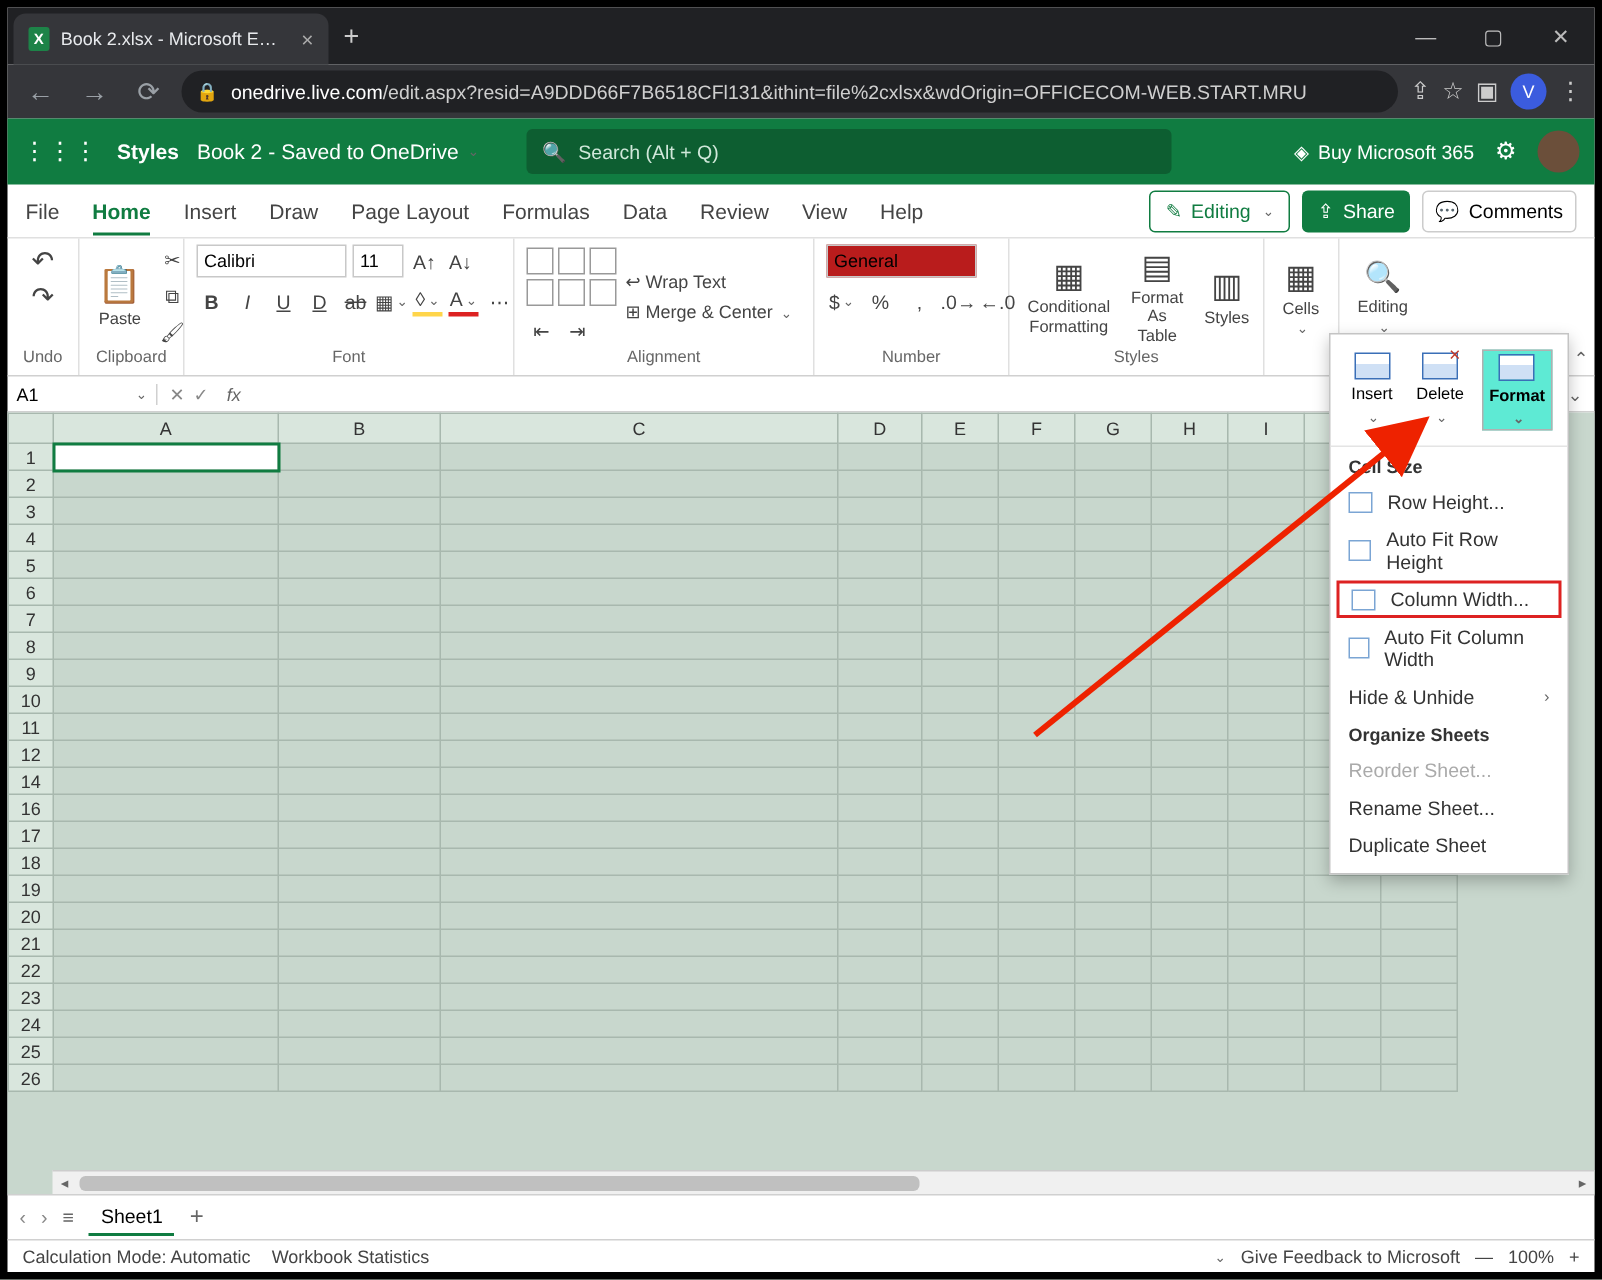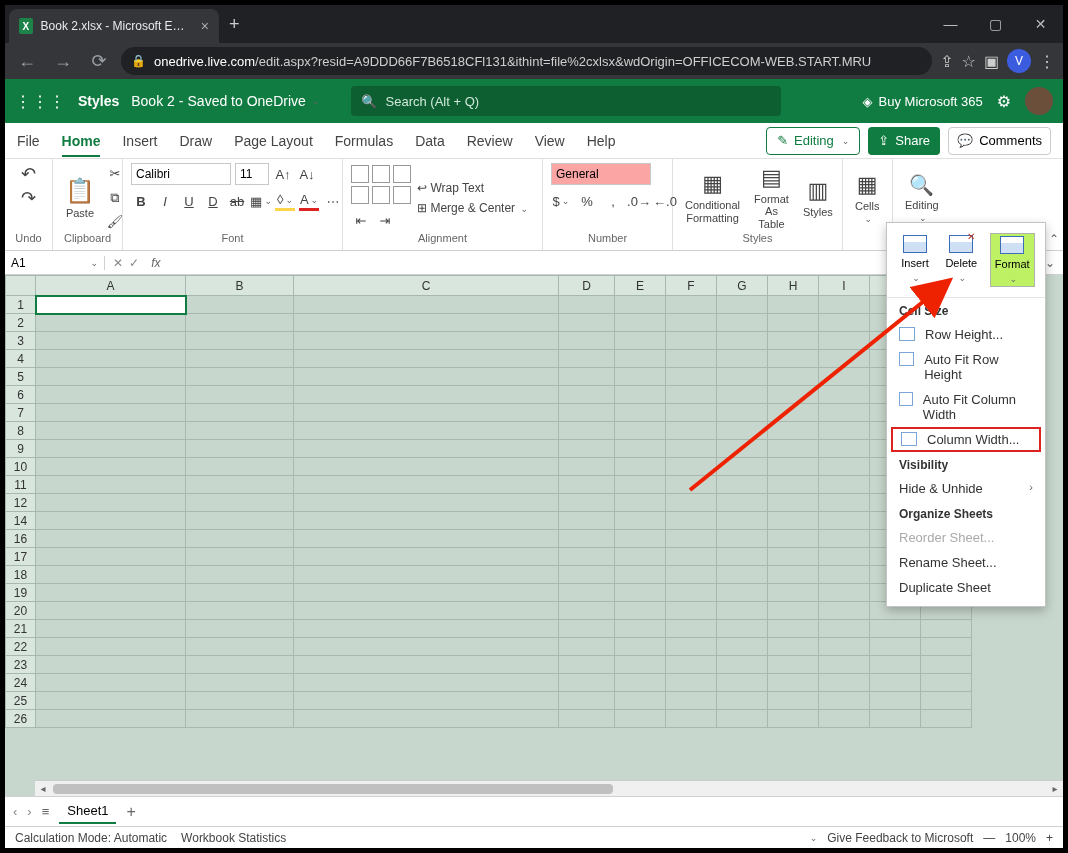--- a/index.html
+++ b/index.html
@@ -47,21 +47,21 @@
   .big-btn { display: flex; flex-direction: column; align-items: center; gap: 2px; font-size: 11px; padding: 2px 4px; }
   .ico { display: inline-flex; align-items: center; justify-content: center; }
   .font-row { display: flex; gap: 4px; align-items: center; }
   .font-sel { border: 1px solid #c8c8c8; height: 22px; font-size: 12px; padding: 0 4px; background: #fff; }
   .fname { width: 100px; }
   .fsize { width: 34px; }
   .small-ico { width: 20px; height: 20px; display: flex; align-items: center; justify-content: center; font-size: 13px; color: #444; }
   .align-grid { display: grid; grid-template-columns: repeat(3, 18px); grid-template-rows: repeat(2, 18px); gap: 3px; }
   .align-grid div { border: 1px solid #999; }
   .drop-arrow { font-size: 9px; color: #666; margin-left: 2px; }
-  .num-sel { border: 1px solid #c8c8c8; height: 22px; width: 100px; font-size: 12px; background: #fca5a5; padding: 0 4px; }
+  .num-sel { border: 1px solid #c8c8c8; height: 22px; width: 100px; font-size: 12px; background: #b91c1c; padding: 0 4px; }
   .collapse-btn { position: absolute; right: 4px; bottom: 4px; font-size: 12px; color: #666; }
   
   .formula-bar { height: 24px; border-bottom: 1px solid #d0d0d0; display: flex; align-items: center; font-size: 12px; }
   .name-box { width: 100px; border-right: 1px solid #d0d0d0; padding: 0 6px; display: flex; align-items: center; justify-content: space-between; }
   .fx-controls { display: flex; gap: 6px; padding: 0 8px; color: #888; }
   .fx-label { font-style: italic; color: #666; margin-left: 4px; }
   .fbar-expand { margin-left: auto; padding: 0 8px; color: #666; }
   
   .grid-area { flex: 1; position: relative; overflow: hidden; background: #c8d7cd; }
   .grid-table { border-collapse: collapse; font-size: 12px; table-layout: fixed; }
@@ -77,25 +77,25 @@
   
   .sheet-bar { height: 30px; border-top: 1px solid #d0d0d0; display: flex; align-items: center; padding: 0 8px; gap: 10px; font-size: 13px; }
   .sheet-tab { border-bottom: 2px solid #107c41; padding: 4px 8px; }
   
   .status-bar { height: 22px; border-top: 1px solid #d0d0d0; display: flex; align-items: center; font-size: 12px; color: #444; padding: 0 10px; gap: 14px; }
   .status-right { margin-left: auto; display: flex; align-items: center; gap: 10px; }
   
   .format-menu { position: absolute; top: 222px; right: 22px; width: 160px; background: #fff; border: 1px solid #c4c4c4; box-shadow: 0 4px 10px rgba(0,0,0,0.25); font-size: 13px; padding: 4px 0 6px; z-index: 100; }
   .menu-mini-row { display: flex; justify-content: space-around; padding: 6px 6px 10px; border-bottom: 1px solid #e4e4e4; }
   .mini-btn { display: flex; flex-direction: column; align-items: center; font-size: 11px; gap: 4px; padding: 2px 4px; }
-  .mini-btn.active { background: #bef264; border: 1px solid #b0b0b0; }
+  .mini-btn.active { background: #5eead4; border: 1px solid #b0b0b0; font-weight: bold; }
   .mini-ico { width: 24px; height: 18px; border: 1px solid #3a6fb7; background: linear-gradient(#fff 40%, #cfe0f5 40%); position: relative; }
   .mini-ico.del::after { content: "✕"; position: absolute; right: -3px; top: -5px; color: #c0392b; font-size: 10px; }
   .menu-header { padding: 6px 12px 4px; font-weight: 600; color: #333; font-size: 12px; }
-  .menu-item { display: flex; gap: 10px; padding: 5px 12px; color: #333; }
+  .menu-item { display: flex; align-items: center; gap: 10px; padding: 5px 12px; color: #333; }
   .menu-item.highlight { border: 2px solid #d22; margin: 0 4px; padding: 3px 8px; }
   .menu-item .mi-ico { width: 16px; height: 14px; border: 1px solid #7ba5d4; display: inline-block; }
   .menu-item.disabled { color: #aaa; }
   .menu-item .chev { margin-left: auto; color: #666; font-size: 11px; }
   
   .arrow-svg { position: absolute; top: 0; left: 0; pointer-events: none; z-index: 200; }
 </style>
 </head>
 <body>
 
@@ -731,29 +731,28 @@
   </div>
   <div class="menu-header">Cell Size</div>
   <div class="menu-item">
       <span class="mi-ico"></span>
       <span>Row Height...</span>
     </div>
   <div class="menu-item">
       <span class="mi-ico"></span>
       <span>Auto Fit Row Height</span>
     </div>
+  <div class="menu-item highlight">
+      <span class="mi-ico"></span>
+      <span>Column Width...</span>
+    </div>
   <div class="menu-item">
       <span class="mi-ico"></span>
       <span>Auto Fit Column Width</span>
     </div>
-  <div class="menu-item highlight">
-      <span class="mi-ico"></span>
-      <span>Column Width...</span>
-    </div>
-  <div class="menu-header">Visibility</div>
   <div class="menu-item">
       <span>Hide &amp; Unhide</span>
       <span class="chev">›</span>
     </div>
   <div class="menu-header">Organize Sheets</div>
   <div class="menu-item disabled">
       <span>Reorder Sheet...</span>
     </div>
   <div class="menu-item">
       <span>Rename Sheet...</span>

